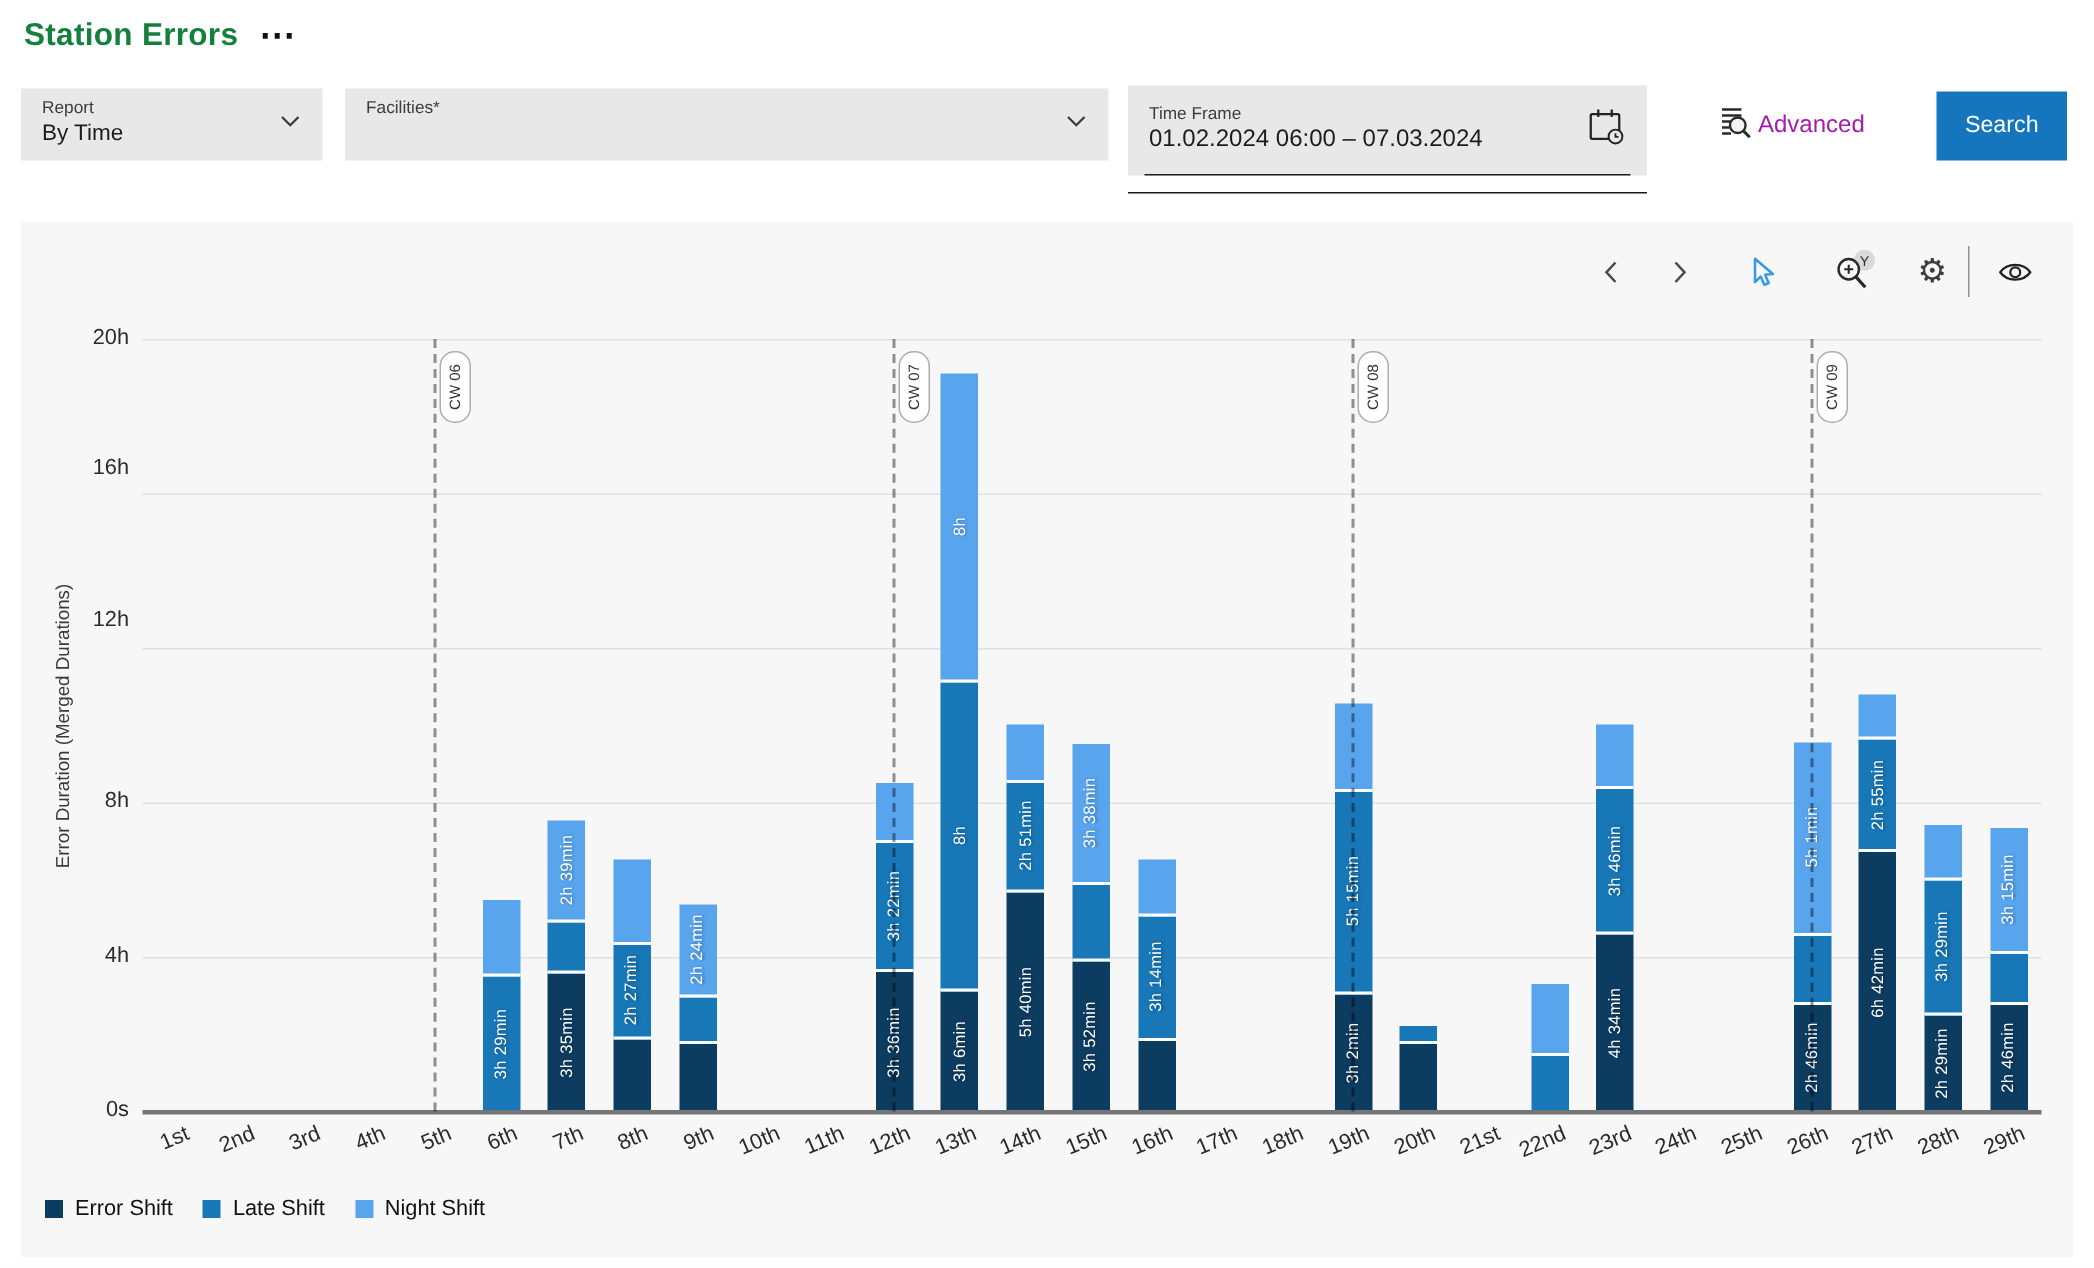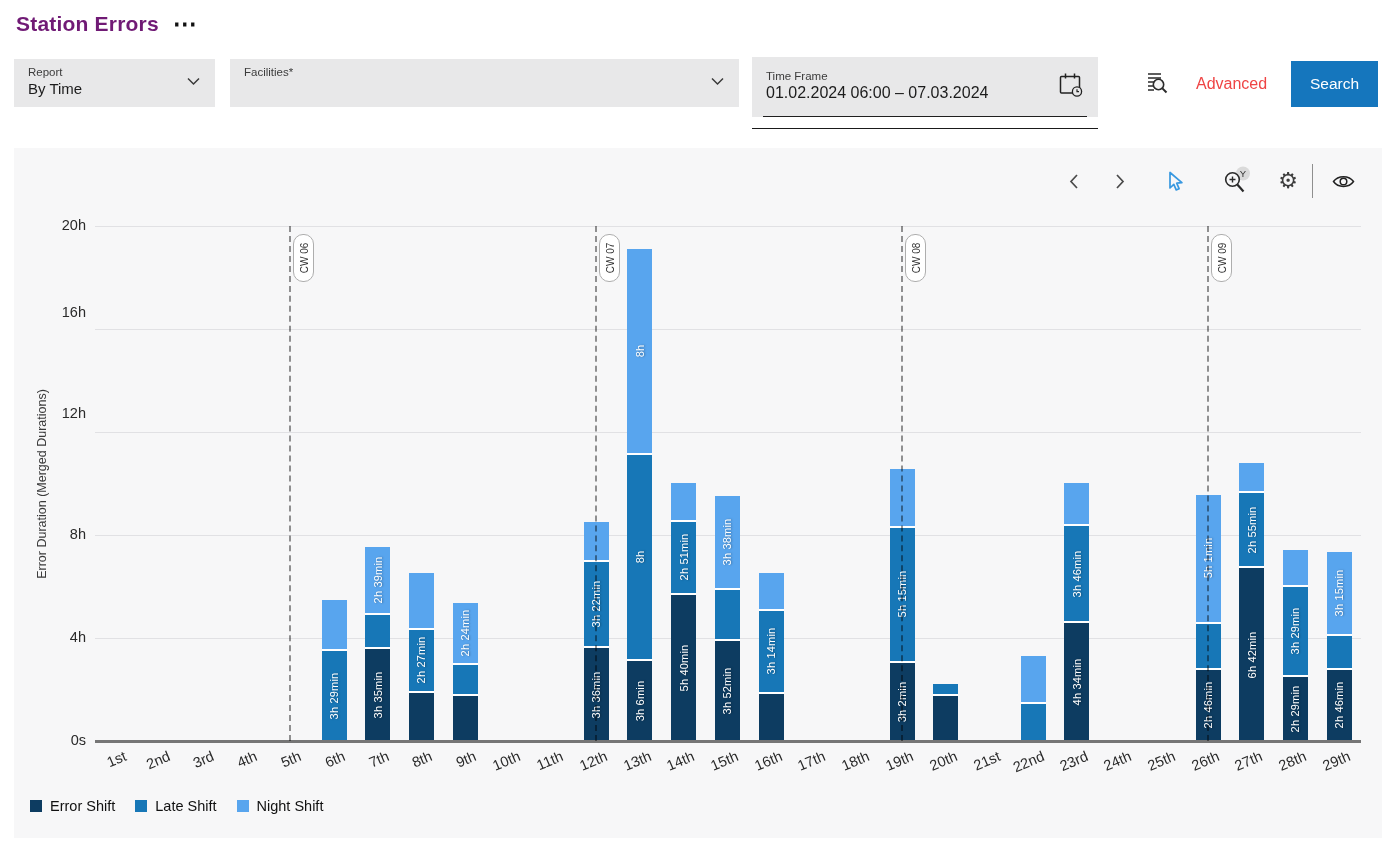--- a/index.html
+++ b/index.html
@@ -1,36 +1,36 @@
 <!DOCTYPE html>
 <html><head>
 <meta charset="utf-8">
 <style>
   * { margin:0; padding:0; box-sizing:border-box; }
   html,body { width:1396px; height:845px; background:#fff; font-family:"Liberation Sans", sans-serif; overflow:hidden; }
 
   
   .title-row { position:absolute; left:16px; top:12px; display:flex; align-items:center; gap:12px; }
-  .page-title { font-size:21px; font-weight:bold; color:#701a75; letter-spacing:.2px; }
+  .page-title { font-size:21px; font-weight:bold; color:#15803d; letter-spacing:.2px; }
   .more-menu { font-size:24px; font-weight:bold; color:#111; line-height:10px; cursor:pointer; padding:0 2px; }
 
   
   .field { position:absolute; background:#e8e8e9; height:48px; top:59px; padding:7px 2px 0 14px; cursor:pointer; }
   .field .flabel { font-size:11.5px; color:#3c3c3c; }
   .field .fvalue { font-size:15px; color:#1c1c1c; margin-top:2px; white-space:nowrap; }
   .field .chev { position:absolute; right:12px; top:50%; transform:translateY(-50%); }
   .tf-wrap { position:absolute; left:752px; top:57px; width:346px; padding-bottom:11px; border-bottom:1.5px solid #1a1a1a; }
   .tf-field { position:relative; background:#e8e8e9; height:60px; padding:13px 14px 0 14px; cursor:text; }
   .tf-field::after { content:""; position:absolute; left:11px; right:11px; bottom:0; height:1.5px; background:#1f1f1f; }
   .tf-field .flabel { font-size:11.5px; color:#3c3c3c; }
   .tf-field .fvalue { font-size:16px; color:#1c1c1c; margin-top:2px; white-space:nowrap; }
   .cal-icon { position:absolute; right:14px; top:50%; transform:translateY(-50%); }
 
-  .advanced-btn { position:absolute; left:1143px; top:66px; height:36px; display:flex; align-items:center; gap:26px;
-                  background:none; border:none; font-family:inherit; font-size:16px; color:#ef4444; cursor:pointer; }
+  .advanced-btn { position:absolute; left:1143px; top:66px; height:36px; display:flex; align-items:center; gap:2px;
+                  background:none; border:none; font-family:inherit; font-size:16px; color:#a21caf; cursor:pointer; }
   .search-btn { position:absolute; left:1291px; top:61px; width:87px; height:46px; border:none; color:#fff;
                 font-family:inherit; font-size:15.5px; cursor:pointer; }
 
   
   .card { position:absolute; left:14px; top:148px; width:1368px; height:690px; background:#f7f7f8; }
 
   .breadcrumb { position:absolute; left:16px; top:20px; display:flex; align-items:center; gap:13px; font-size:15.5px; color:#1c1c1c; }
   .crumb { cursor:pointer; }
   .bc-chev { display:flex; align-items:center; }
 

